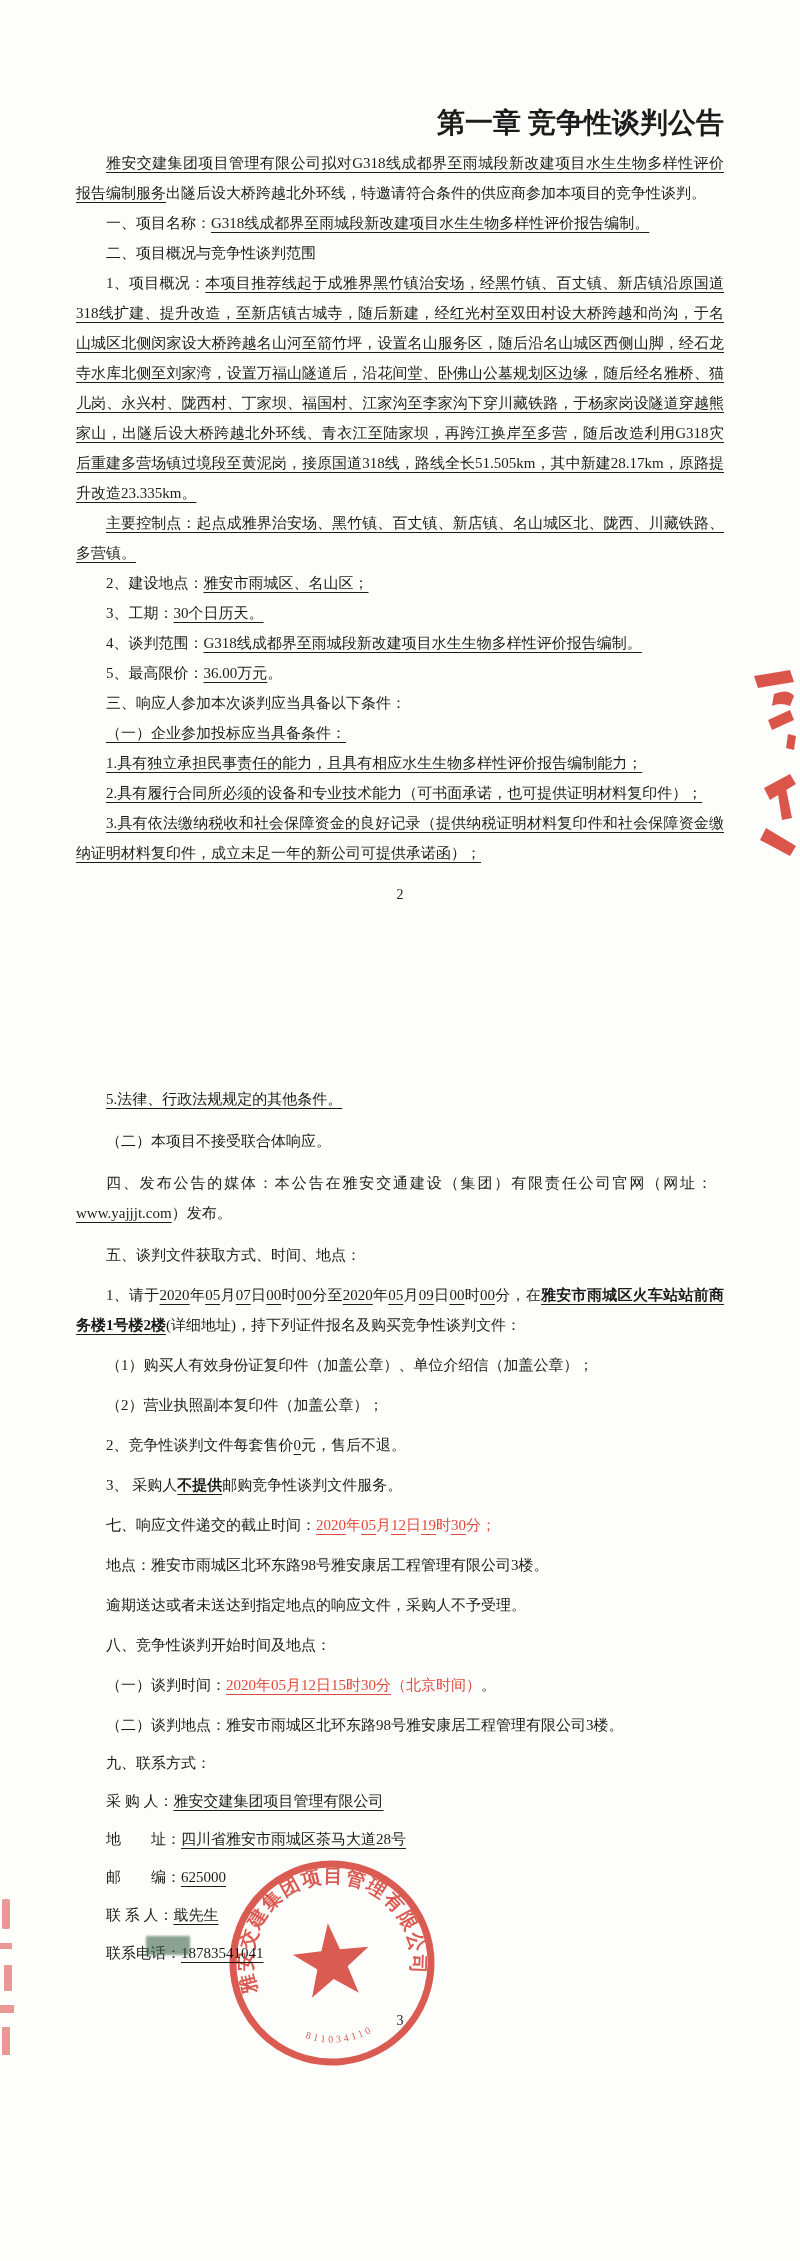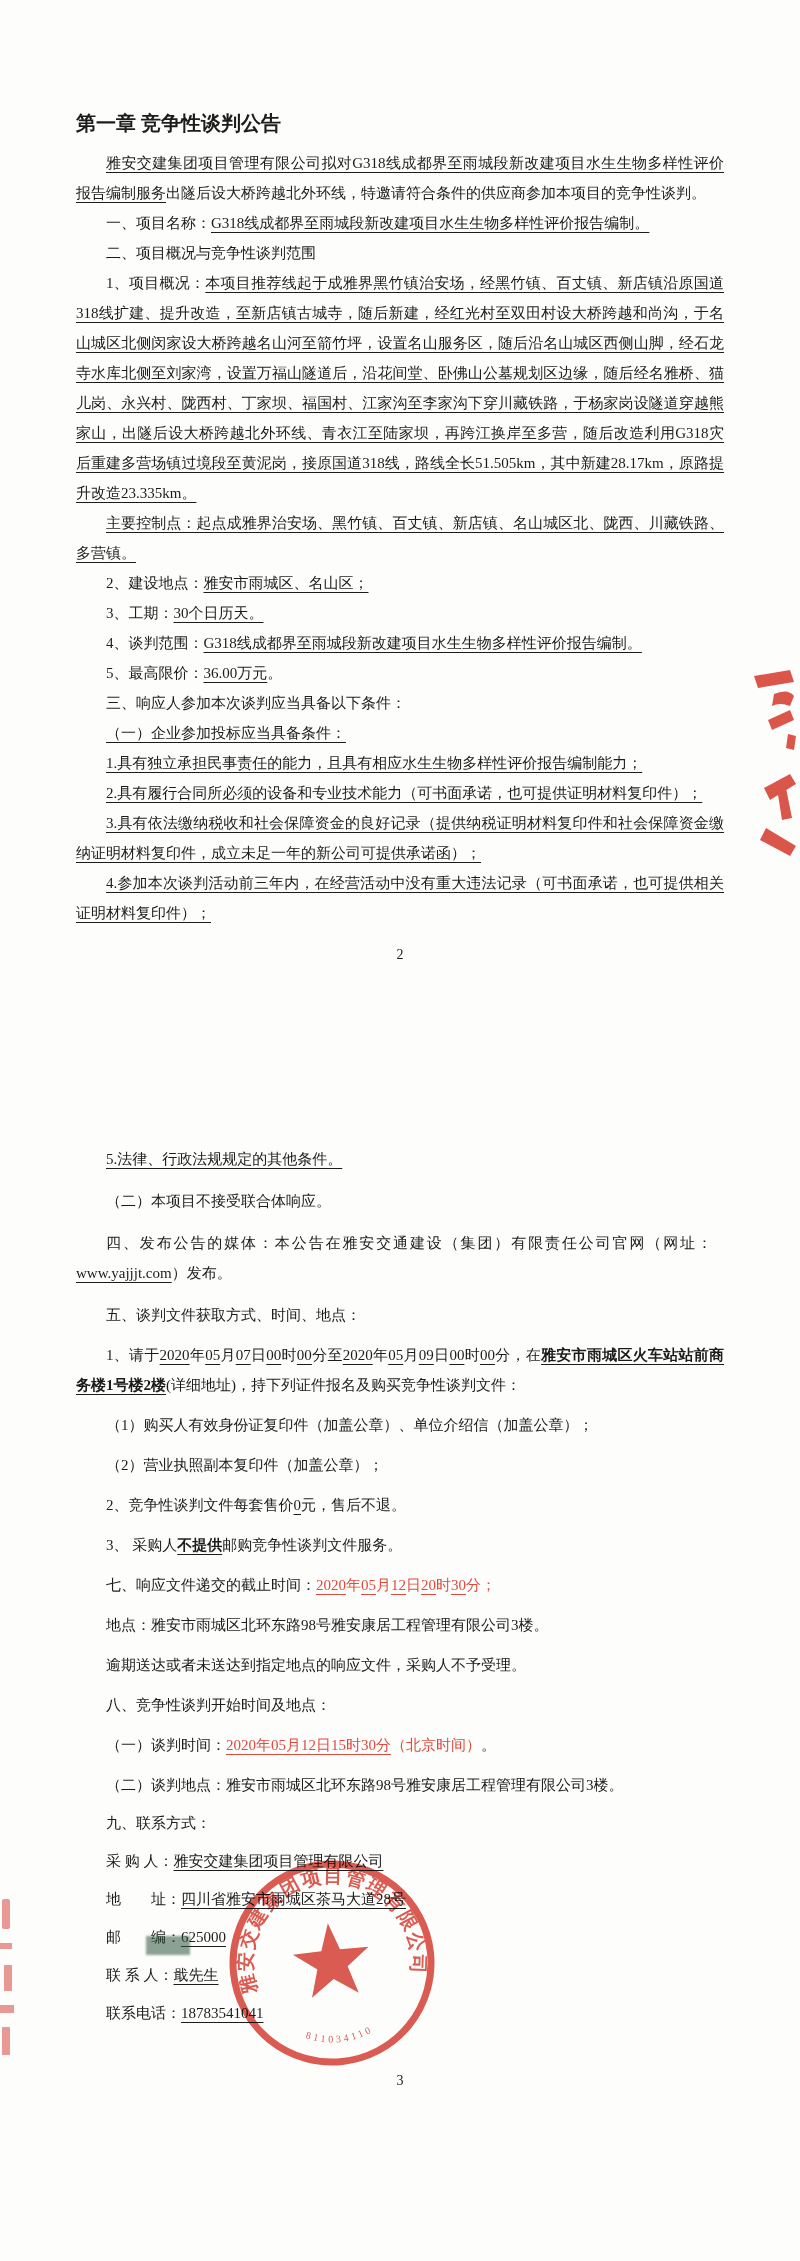--- a/index.html
+++ b/index.html
@@ -4,21 +4,21 @@
 <style>
   * { margin:0; padding:0; box-sizing:border-box; }
   html,body { background:#ffffff; }
   body{
     width:800px; height:2261px; position:relative; overflow:hidden;
     font-family:"Liberation Serif","DejaVu Serif",serif;
     color:#1c1c1c; background:#fdfdfc;
   }
   .page{ position:relative; width:800px; height:2261px; padding:106px 76px 0 76px; }
   .blk{ font-size:15px; line-height:30px; text-align:justify; text-indent:2em; }
-  .k-title{ text-align:left; text-indent:0; font-size:20px; font-weight:bold; line-height:34px; margin:0 0 8px 0; }
+  .k-title{ text-align:right; text-indent:0; font-size:28px; font-weight:bold; line-height:34px; margin:0 0 8px 0; }
   .k-l{ margin:0; }
   .k-s{ margin:12px 12px 0 0; }
   .k-m{ margin:10px 0 0 0; }
   .k-c{ margin:8px 0 0 0; }
   .k-pn{ text-align:center; text-indent:0; font-size:14px; margin:12px 0 0 0; }
   .k-pn3{ text-align:center; text-indent:0; font-size:14px; margin:38px 0 0 0; }
   .k-br{ height:162px; margin:0; }
   .st-b{ font-weight:normal; }
   .st-u{ text-decoration:underline; text-underline-offset:4px; text-decoration-thickness:1px; }
   .st-bu{ font-weight:bold; text-decoration:underline; text-underline-offset:4px; text-decoration-thickness:1px; }
@@ -51,33 +51,32 @@
       <p class="blk k-l"><span class="st-u">主要控制点：起点成雅界治安场、黑竹镇、百丈镇、新店镇、名山城区北、陇西、川藏铁路、多营镇。</span></p>
       <p class="blk k-l"><span>2、建设地点：</span><span class="st-u">雅安市雨城区、名山区；</span></p>
       <p class="blk k-l"><span>3、工期：</span><span class="st-u">30个日历天。</span></p>
       <p class="blk k-l"><span>4、谈判范围：</span><span class="st-u">G318线成都界至雨城段新改建项目水生生物多样性评价报告编制。</span></p>
       <p class="blk k-l"><span>5、最高限价：</span><span class="st-u">36.00万元</span><span>。</span></p>
       <p class="blk k-l"><span class="st-b">三、响应人参加本次谈判应当具备以下条件：</span></p>
       <p class="blk k-l"><span class="st-u">（一）企业参加投标应当具备条件：</span></p>
       <p class="blk k-l"><span class="st-u">1.具有独立承担民事责任的能力，且具有相应水生生物多样性评价报告编制能力；</span></p>
       <p class="blk k-l"><span class="st-u">2.具有履行合同所必须的设备和专业技术能力（可书面承诺，也可提供证明材料复印件）；</span></p>
       <p class="blk k-l"><span class="st-u">3.具有依法缴纳税收和社会保障资金的良好记录（提供纳税证明材料复印件和社会保障资金缴纳证明材料复印件，成立未足一年的新公司可提供承诺函）；</span></p>
-      <p class="blk k-l"><span class="st-u">4.参加本次谈判活动前三年内，在经营活动中没有重大违法记录（可书面承诺，也可提供相关证明材料复印件）；</span></p>
       <p class="blk k-pn"><span>2</span></p>
       <p class="blk k-br"></p>
       <p class="blk k-s"><span class="st-u">5.法律、行政法规规定的其他条件。</span></p>
       <p class="blk k-s"><span>（二）本项目不接受联合体响应。</span></p>
       <p class="blk k-s"><span class="st-b">四、发布公告的媒体：</span><span>本公告在雅安交通建设（集团）有限责任公司官网（网址：</span><span class="st-u">www.yajjjt.com</span><span>）发布。</span></p>
       <p class="blk k-s"><span class="st-b">五、谈判文件获取方式、时间、地点：</span></p>
       <p class="blk k-m"><span>1、请于</span><span class="st-u">2020</span><span>年</span><span class="st-u">05</span><span>月</span><span class="st-u">07</span><span>日</span><span class="st-u">00</span><span>时</span><span class="st-u">00</span><span>分至</span><span class="st-u">2020</span><span>年</span><span class="st-u">05</span><span>月</span><span class="st-u">09</span><span>日</span><span class="st-u">00</span><span>时</span><span class="st-u">00</span><span>分，在</span><span class="st-bu">雅安市雨城区火车站站前商务楼1号楼2楼</span><span>(详细地址)，持下列证件报名及购买竞争性谈判文件：</span></p>
       <p class="blk k-m"><span>（1）购买人有效身份证复印件（加盖公章）、单位介绍信（加盖公章）；</span></p>
       <p class="blk k-m"><span>（2）营业执照副本复印件（加盖公章）；</span></p>
       <p class="blk k-m"><span>2、竞争性谈判文件每套售价</span><span class="st-u">0</span><span>元，售后不退。</span></p>
       <p class="blk k-m"><span>3、 采购人</span><span class="st-bu">不提供</span><span>邮购竞争性谈判文件服务。</span></p>
-      <p class="blk k-m"><span class="st-b">七、响应文件递交的截止时间：</span><span class="st-ru">2020</span><span class="st-r">年</span><span class="st-ru">05</span><span class="st-r">月</span><span class="st-ru">12</span><span class="st-r">日</span><span class="st-ru">20</span><span class="st-r">时</span><span class="st-ru">30</span><span class="st-r">分；</span></p>
+      <p class="blk k-m"><span class="st-b">七、响应文件递交的截止时间：</span><span class="st-ru">2020</span><span class="st-r">年</span><span class="st-ru">05</span><span class="st-r">月</span><span class="st-ru">12</span><span class="st-r">日</span><span class="st-ru">19</span><span class="st-r">时</span><span class="st-ru">30</span><span class="st-r">分；</span></p>
       <p class="blk k-m"><span>地点：雅安市雨城区北环东路98号雅安康居工程管理有限公司3楼。</span></p>
       <p class="blk k-m"><span>逾期送达或者未送达到指定地点的响应文件，采购人不予受理。</span></p>
       <p class="blk k-m"><span class="st-b">八、竞争性谈判开始时间及地点：</span></p>
       <p class="blk k-m"><span>（一）谈判时间：</span><span class="st-ru">2020年05月12日15时30分</span><span class="st-r">（北京时间）</span><span>。</span></p>
       <p class="blk k-m"><span>（二）谈判地点：雅安市雨城区北环东路98号雅安康居工程管理有限公司3楼。</span></p>
       <p class="blk k-c"><span class="st-b">九、联系方式：</span></p>
       <p class="blk k-c"><span>采 购 人：</span><span class="st-u">雅安交建集团项目管理有限公司</span></p>
       <p class="blk k-c"><span>地　　址：</span><span class="st-u">四川省雅安市雨城区茶马大道28号</span></p>
       <p class="blk k-c"><span>邮　　编：</span><span class="st-u">625000</span></p>
       <p class="blk k-c"><span>联 系 人：</span><span class="st-u">戢先生</span></p>

